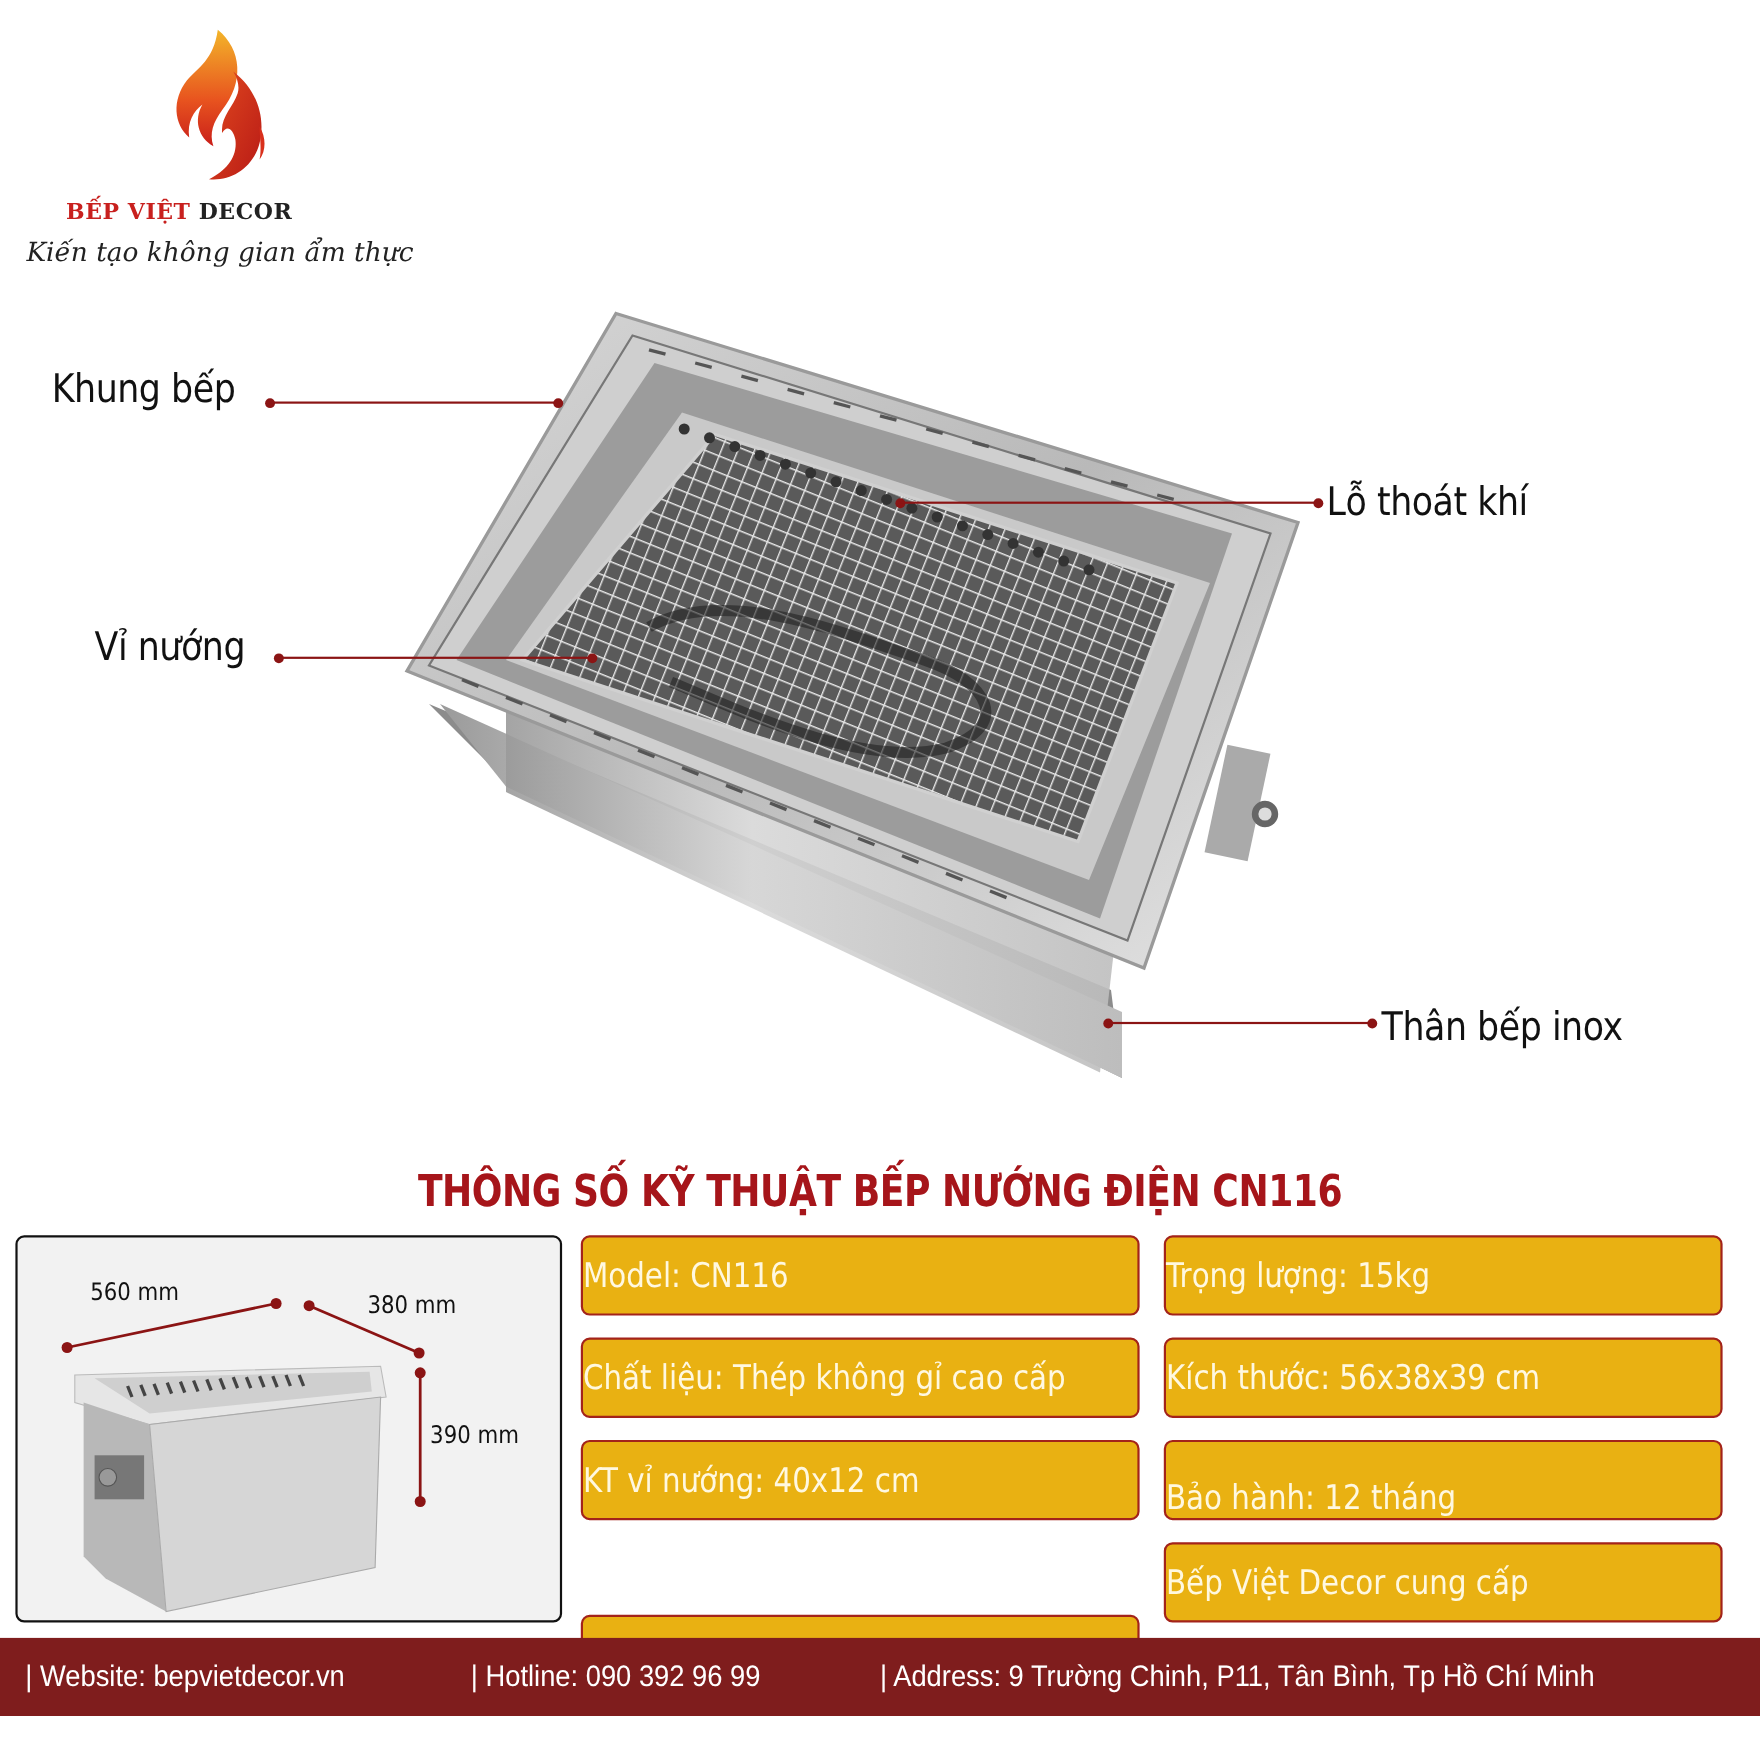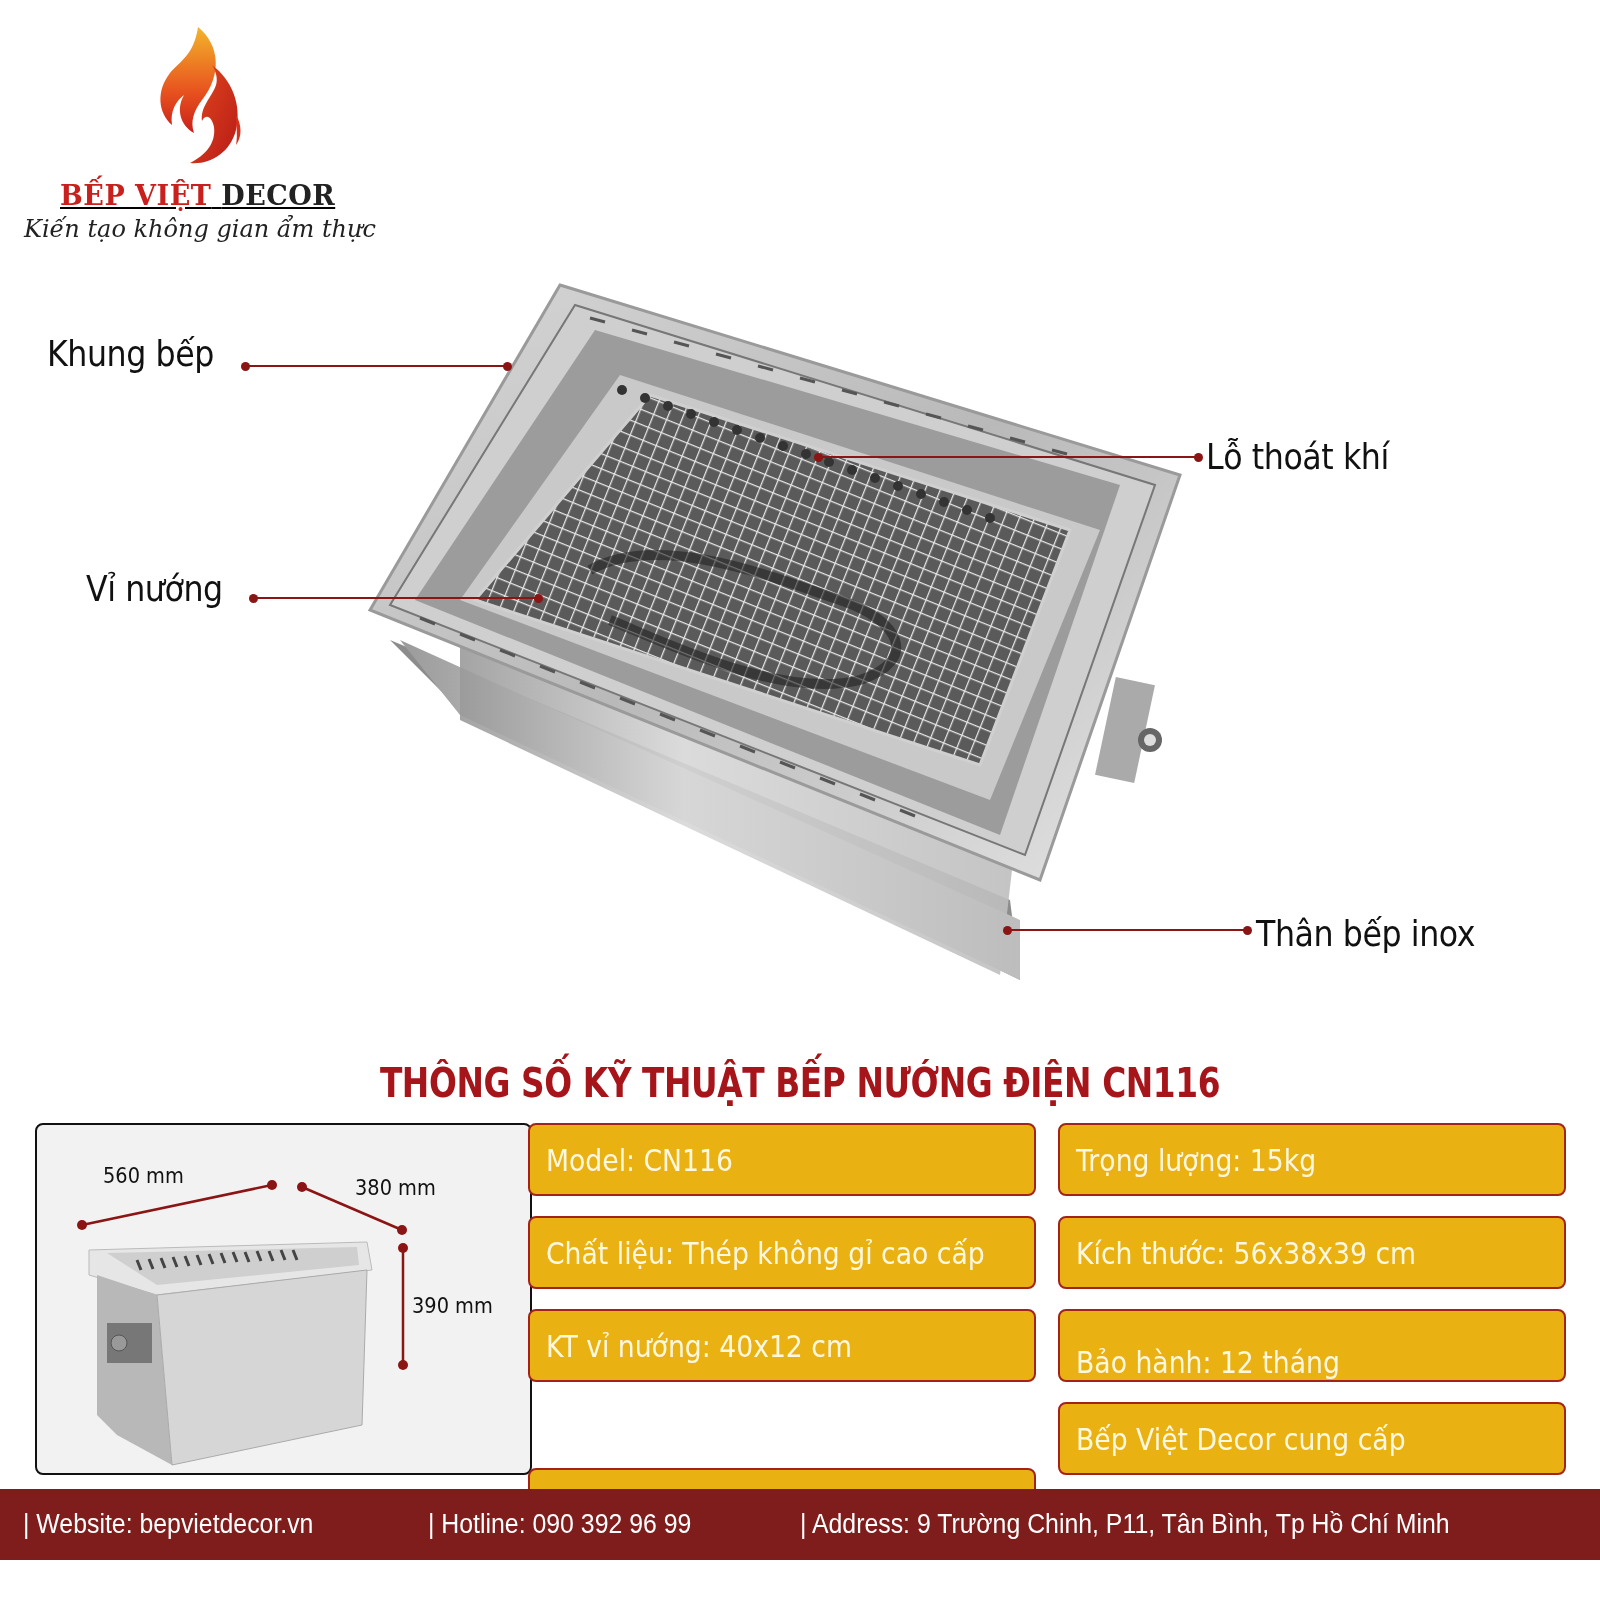--- a/index.html
+++ b/index.html
@@ -2,42 +2,42 @@
 <html><head>
 <meta charset="utf-8">
 <style>
   * { box-sizing: border-box; margin: 0; padding: 0; }
   html, body { width: 1600px; height: 1600px; background: #ffffff; overflow: hidden; }
   body { position: relative; font-family: "Liberation Sans", sans-serif; }
 
   
   .logo { position: absolute; left: 20px; top: 20px; width: 320px; height: 200px; }
   .logo-flame { position: absolute; left: 130px; top: 5px; width: 100px; height: 150px; }
-  .logo-name { position: absolute; left: 40px; top: 160px; font-family: "DejaVu Serif", serif; font-weight: bold; font-size: 27px; letter-spacing: 0.5px; white-space: nowrap; text-decoration: underline; }
+  .logo-name { position: absolute; left: 40px; top: 160px; font-family: "DejaVu Serif", serif; font-weight: bold; font-size: 20px; letter-spacing: 0.5px; white-space: nowrap; }
   .logo-name .red { color: #c8201e; }
   .logo-name .dark { color: #222; }
   .logo-tagline { position: absolute; left: 4px; top: 195px; font-family: "DejaVu Serif", serif; font-style: italic; font-size: 24px; color: #222; white-space: nowrap; }
 
   
   .callout-label { position: absolute; font-family: "DejaVu Sans", sans-serif; font-size: 36px; color: #111; white-space: nowrap; letter-spacing: -0.5px; transform: scaleX(0.88); transform-origin: left center; }
   .callout-line { position: absolute; height: 2px; background: #8b1414; }
   .dot { position: absolute; width: 9px; height: 9px; border-radius: 50%; background: #8b1414; }
 
   
   .product { position: absolute; left: 360px; top: 280px; width: 840px; height: 720px; }
 
   
   .spec-title { position: absolute; left: 0; width: 1600px; top: 1060px; text-align: center; font-family: "DejaVu Sans", sans-serif; font-weight: bold; font-size: 40px; color: #a6151a; letter-spacing: -0.5px; transform: scaleX(0.82); transform-origin: center; white-space: nowrap; }
 
   
-  .dim-panel { position: absolute; left: 14px; top: 1123px; width: 497px; height: 352px; background: #f2f2f2; border: 2px solid #111; border-radius: 8px; overflow: hidden; margin-left: 21px; }
+  .dim-panel { position: absolute; left: 14px; top: 1123px; width: 497px; height: 352px; background: #f2f2f2; border: 2px solid #111; border-radius: 8px; overflow: hidden; }
   .dim-label { position: absolute; font-family: "DejaVu Sans", sans-serif; font-size: 22px; color: #111; white-space: nowrap; transform: scaleX(0.88); transform-origin: left center; }
 
   
-  .spec-box { position: absolute; width: 508px; height: 73px; background: #e9b112; border: 2px solid #a3231a; border-radius: 8px; padding-left: 16px; display: flex; align-items: center; }
+  .spec-box { position: absolute; width: 508px; height: 73px; background: #e9b112; border: 2px solid #a3231a; border-radius: 8px; display: flex; align-items: center; }
   .spec-box span { font-family: "DejaVu Sans", sans-serif; font-size: 31px; color: #fff8e0; white-space: nowrap; transform: scaleX(0.86); transform-origin: left center; display: inline-block; }
 
   
   .footer { position: absolute; left: 0; top: 1489px; width: 1600px; height: 71px; background: #7f1d1d; }
   .footer-item { position: absolute; top: 20px; font-family: "Liberation Sans", sans-serif; font-size: 27px; color: #ffffff; white-space: nowrap; transform: scaleX(0.92); transform-origin: left center; }
 </style>
 </head>
 <body>
 
 <div class="logo">

